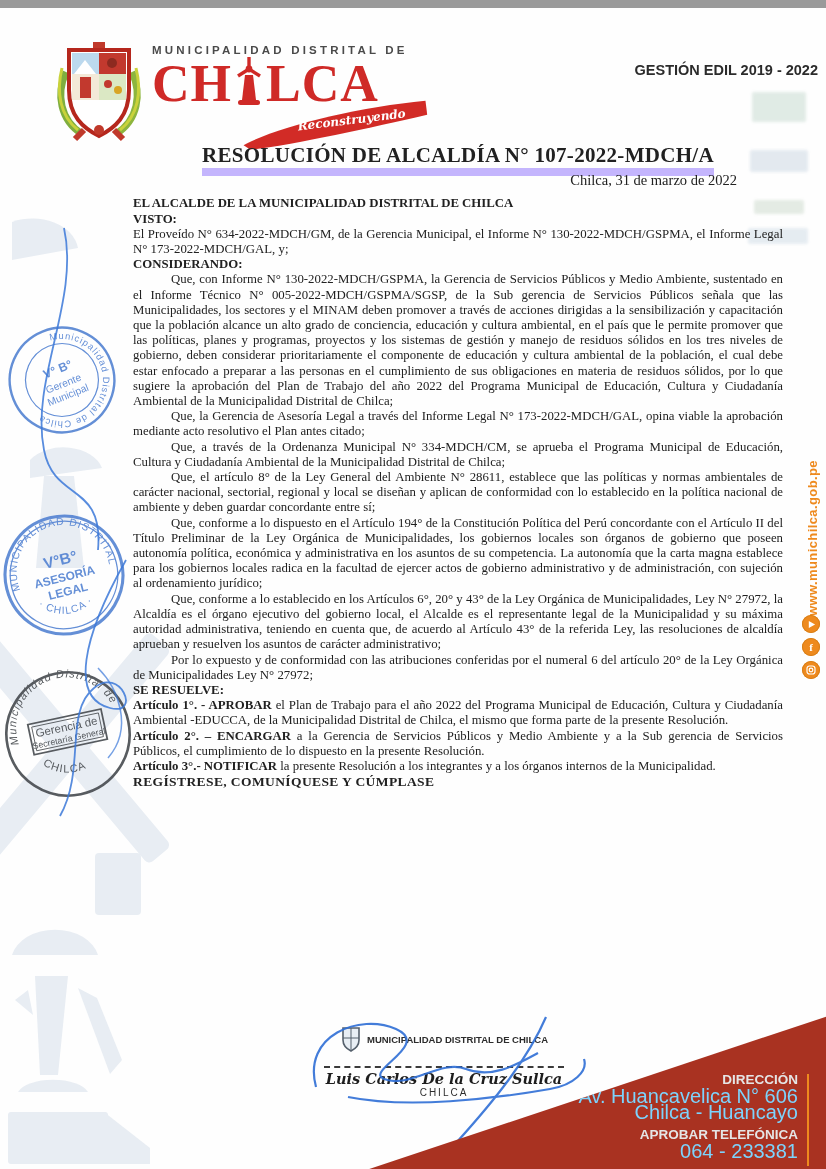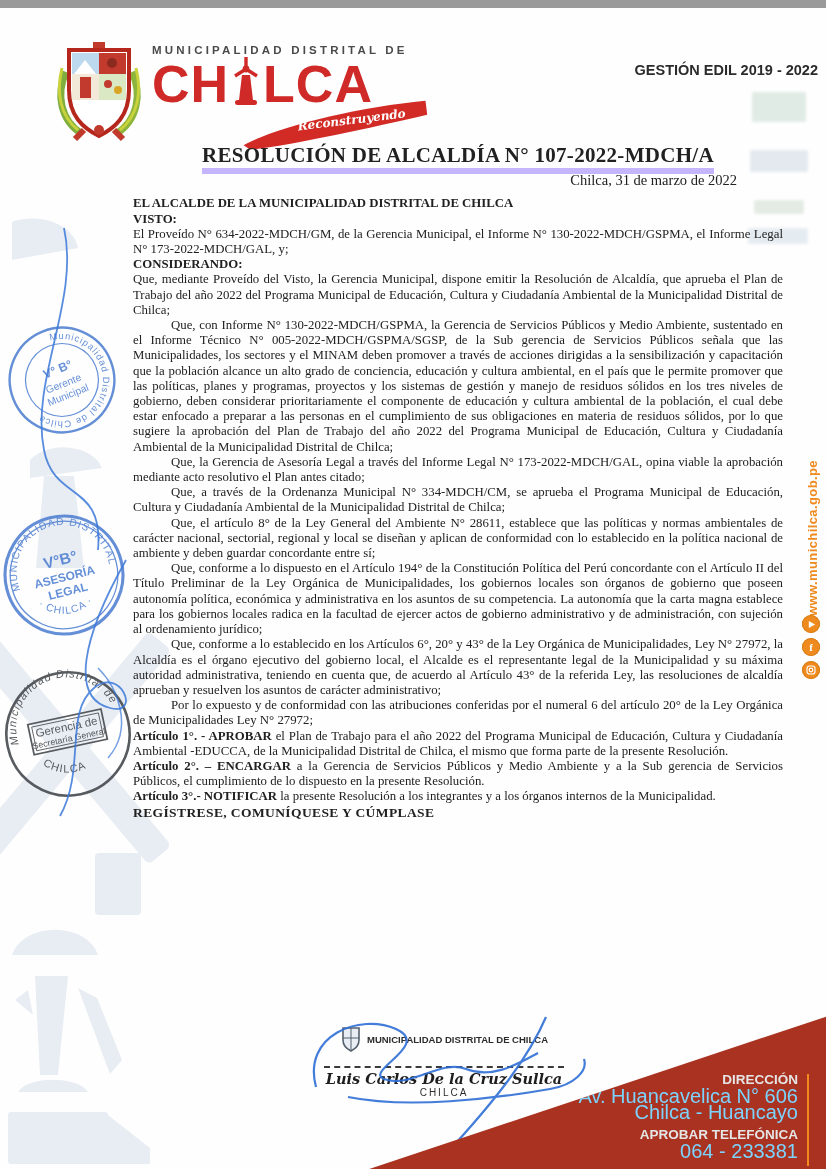--- a/index.html
+++ b/index.html
@@ -18,31 +18,31 @@
   .fs1{position:absolute;left:4px;top:4px;width:54px;height:30px;background:#c9dcd2;}
   .fs2{position:absolute;left:2px;top:62px;width:58px;height:22px;background:#cdd9e4;}
   .fs3{position:absolute;left:6px;top:112px;width:50px;height:14px;background:#cfdccf;}
   .fs4{position:absolute;left:0px;top:140px;width:60px;height:16px;background:#d2dee8;}
   
   .header{position:absolute;left:0;top:0;width:100%;height:140px;z-index:2;}
   .coat{position:absolute;left:52px;top:30px;}
   .brand{position:absolute;left:152px;top:36px;}
   .brand-small{font-family:"Liberation Sans",sans-serif;font-size:11.5px;font-weight:bold;
                color:#4a4a4a;letter-spacing:3.2px;}
-  .brand-big{font-family:Liberation Sans, sans-serif;font-size:52px;font-weight:bold;
+  .brand-big{font-family:Liberation Serif, serif;font-size:52px;font-weight:bold;
              color:var(--brand-red);line-height:48px;letter-spacing:1px;display:flex;align-items:flex-end;text-align:center;}
   .brand-big .wmill{margin:0 1px 2px 1px;}
   .swoosh{position:absolute;left:88px;top:66px;transform:rotate(-7deg);}
   .gestion{position:absolute;right:8px;top:54px;font-family:"Liberation Sans",sans-serif;
            font-size:14.5px;font-weight:bold;color:#2b2b2b;}
   
   .doc{position:absolute;left:133px;top:140px;width:650px;z-index:2;font-size:12.8px;line-height:15.2px;}
   .doc p{margin:0;text-align:justify;}
   .title-row{text-align:center;margin-bottom:7px;}
-  .title-row span{font-size:21px;font-weight:bold;border-bottom:6px solid #c4b5fd;padding-bottom:1px;letter-spacing:.3px;}
+  .title-row span{font-size:21px;font-weight:bold;border-bottom:8px solid #c4b5fd;padding-bottom:1px;letter-spacing:.3px;}
   .date-row{text-align:right;margin:0 46px 8px 0;font-size:14.5px;}
   .b{font-weight:bold;}
   .gap-top{margin-top:9px;}
   .indent{text-indent:38px;}
   .article{margin-top:9px;}
   .closing{text-align:center;font-weight:bold;margin-top:13px;font-size:13.5px;letter-spacing:.4px;}
   
   .stamp{position:absolute;z-index:3;opacity:.85;}
   .stamp-gm{left:6px;top:316px;width:112px;height:112px;transform:rotate(-22deg);}
   .stamp-legal{left:2px;top:505px;width:124px;height:124px;transform:rotate(-14deg);}
@@ -156,28 +156,28 @@
     <div class="gestion">GESTIÓN EDIL 2019 - 2022</div>
   </div>
 
   <div class="doc">
     <div class="title-row"><span>RESOLUCIÓN DE ALCALDÍA N° 107-2022-MDCH/A</span></div>
     <div class="date-row">Chilca, 31 de marzo de 2022</div>
     <p class="b">EL ALCALDE DE LA MUNICIPALIDAD DISTRITAL DE CHILCA</p>
     <p class="b">VISTO:</p>
     <p>El Proveído N° 634-2022-MDCH/GM, de la Gerencia Municipal, el Informe N° 130-2022-MDCH/GSPMA, el Informe Legal N° 173-2022-MDCH/GAL, y;</p>
     <p class="b gap-top">CONSIDERANDO:</p>
-    <p>Que, mediante Proveído del Visto, la Gerencia Municipal, dispone emitir la Resolución de Alcaldía, que aprueba el Plan de Trabajo del año 2022 del Programa Municipal de Educación, Cultura y Ciudadanía Ambiental de la Municipalidad Distrital de Chilca;</p>
     <p class="indent">Que, con Informe N° 130-2022-MDCH/GSPMA, la Gerencia de Servicios Públicos y Medio Ambiente, sustentado en el Informe Técnico N° 005-2022-MDCH/GSPMA/SGSP, de la Sub gerencia de Servicios Públicos señala que las Municipalidades, los sectores y el MINAM deben  promover a través de acciones dirigidas a la sensibilización y capacitación que la población alcance un alto grado de conciencia, educación y cultura ambiental, en el país que le permite  promover que las políticas, planes y programas, proyectos y los sistemas de gestión y manejo de residuos sólidos en los tres niveles de gobierno, deben considerar prioritariamente el componente de educación y cultura ambiental de la población, el cual debe estar enfocado a preparar a las personas en el cumplimiento de sus obligaciones en materia de residuos sólidos, por lo que sugiere la aprobación del Plan de Trabajo del año 2022 del Programa Municipal de Educación, Cultura y Ciudadanía Ambiental de la Municipalidad Distrital de Chilca;</p>
     <p class="indent">Que, la Gerencia de Asesoría Legal a través del Informe Legal N° 173-2022-MDCH/GAL, opina viable la aprobación mediante acto resolutivo el Plan antes citado;</p>
     <p class="indent">Que, a través de la Ordenanza Municipal N° 334-MDCH/CM, se aprueba el Programa Municipal de Educación, Cultura y Ciudadanía Ambiental de la Municipalidad Distrital de Chilca;</p>
     <p class="indent">Que, el artículo 8° de la Ley General del Ambiente N° 28611, establece que las políticas y normas ambientales de carácter nacional, sectorial, regional y local se diseñan y aplican de conformidad con lo establecido en la política nacional de ambiente y deben guardar concordante entre sí;</p>
     <p class="indent">Que, conforme a lo dispuesto en el Artículo 194° de la Constitución Política del Perú concordante con el Artículo II del Título Preliminar de la Ley Orgánica de Municipalidades, los gobiernos locales son órganos de gobierno que poseen autonomía política, económica y administrativa en los asuntos de su competencia. La autonomía que la carta magna establece para los gobiernos locales radica en la facultad de ejercer actos de gobierno administrativo y de administración, con sujeción al ordenamiento jurídico;</p>
     <p class="indent">Que, conforme a lo establecido en los Artículos 6°, 20° y 43° de la Ley Orgánica de Municipalidades, Ley N° 27972, la Alcaldía es el órgano ejecutivo del gobierno local, el Alcalde es el representante legal de la Municipalidad y su máxima autoridad administrativa, teniendo en cuenta que, de acuerdo al Artículo 43° de la referida Ley, las resoluciones de alcaldía aprueban y resuelven los asuntos de carácter administrativo;</p>
     <p class="indent">Por lo expuesto y de conformidad con las atribuciones conferidas por el numeral 6 del artículo 20° de la Ley Orgánica de Municipalidades Ley N° 27972;</p>
+    <p class="b gap-top">SE RESUELVE:</p>
     <p class="article"><span class="b">Artículo 1°. - APROBAR</span><span> el Plan de Trabajo para el año 2022 del Programa Municipal de Educación, Cultura y Ciudadanía Ambiental -EDUCCA, de la Municipalidad Distrital de Chilca, el mismo que forma parte de la presente Resolución.</span></p>
     <p class="article"><span class="b">Artículo 2°. – ENCARGAR</span><span> a la Gerencia de Servicios Públicos y Medio Ambiente y a la Sub gerencia de Servicios Públicos, el cumplimiento de lo dispuesto en la presente Resolución.</span></p>
     <p class="article"><span class="b">Artículo 3°.- NOTIFICAR</span><span> la presente Resolución a los integrantes y a los órganos internos de la Municipalidad.</span></p>
     <p class="closing">REGÍSTRESE, COMUNÍQUESE Y CÚMPLASE</p>
   </div>
 
   <svg class="stamp stamp-gm st-blue" viewBox="0 0 120 120">
     <circle class="ring" cx="60" cy="60" r="56" stroke-width="2.6"></circle>
     <circle class="ring" cx="60" cy="60" r="39" stroke-width="1.3"></circle>
     <defs>

